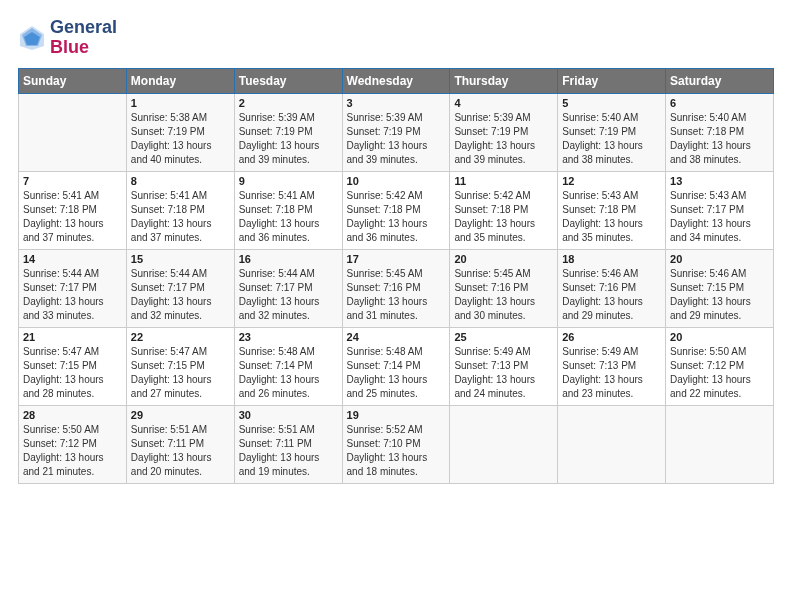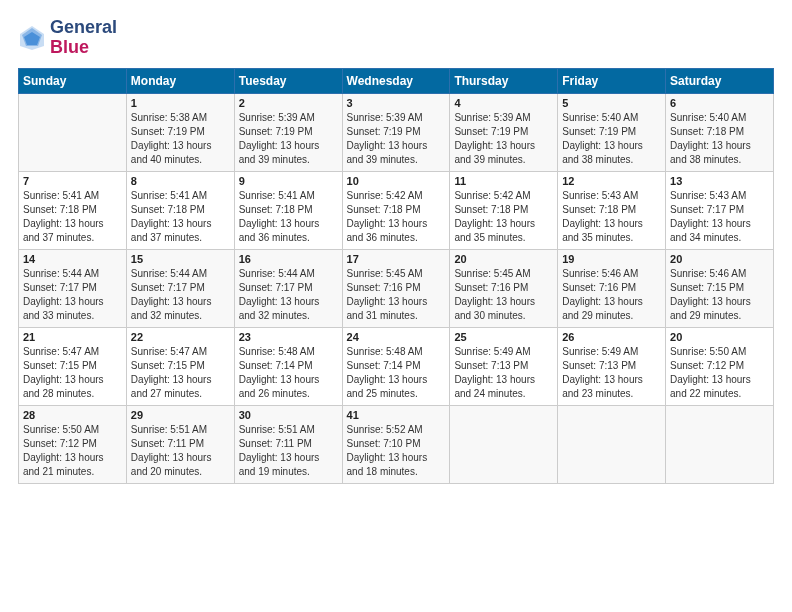--- a/index.html
+++ b/index.html
@@ -92,21 +92,21 @@
     .empty-cell {
       background: #fafafa;
     }
     tr:nth-child(odd) td {
       background: #f8f8f8;
     }
     tr:nth-child(even) td {
       background: #ffffff;
     }
     .calendar thead tr th {
-      background: #0369a1;
+      background: #737373;
     }
   </style>
 </head>
 <body>
 
 <div class="page">
   <div class="header">
     <div class="logo">
       <svg class="logo-icon" viewBox="0 0 28 28">
         <polygon points="14,2 26,10 26,22 14,26 2,22 2,10" fill="#4a90d9" opacity="0.3"></polygon>
@@ -209,21 +209,21 @@
           </td>
           <td>
             <span class="day-num">17</span>
             <div class="day-info">Sunrise: 5:45 AM<br>Sunset: 7:16 PM<br>Daylight: 13 hours and 31 minutes.</div>
           </td>
           <td>
             <span class="day-num">20</span>
             <div class="day-info">Sunrise: 5:45 AM<br>Sunset: 7:16 PM<br>Daylight: 13 hours and 30 minutes.</div>
           </td>
           <td>
-            <span class="day-num">19</span>
+            <span class="day-num">18</span>
             <div class="day-info">Sunrise: 5:46 AM<br>Sunset: 7:16 PM<br>Daylight: 13 hours and 29 minutes.</div>
           </td>
           <td>
             <span class="day-num">20</span>
             <div class="day-info">Sunrise: 5:46 AM<br>Sunset: 7:15 PM<br>Daylight: 13 hours and 29 minutes.</div>
           </td>
         </tr>
         <tr>
           <td>
             <span class="day-num">21</span>
@@ -261,21 +261,21 @@
           </td>
           <td>
             <span class="day-num">29</span>
             <div class="day-info">Sunrise: 5:51 AM<br>Sunset: 7:11 PM<br>Daylight: 13 hours and 20 minutes.</div>
           </td>
           <td>
             <span class="day-num">30</span>
             <div class="day-info">Sunrise: 5:51 AM<br>Sunset: 7:11 PM<br>Daylight: 13 hours and 19 minutes.</div>
           </td>
           <td>
-            <span class="day-num">41</span>
+            <span class="day-num">19</span>
             <div class="day-info">Sunrise: 5:52 AM<br>Sunset: 7:10 PM<br>Daylight: 13 hours and 18 minutes.</div>
           </td>
           <td class="empty-cell"></td>
           <td class="empty-cell"></td>
           <td class="empty-cell"></td>
         </tr>
       </tbody>
   </table>
 </div>
 

